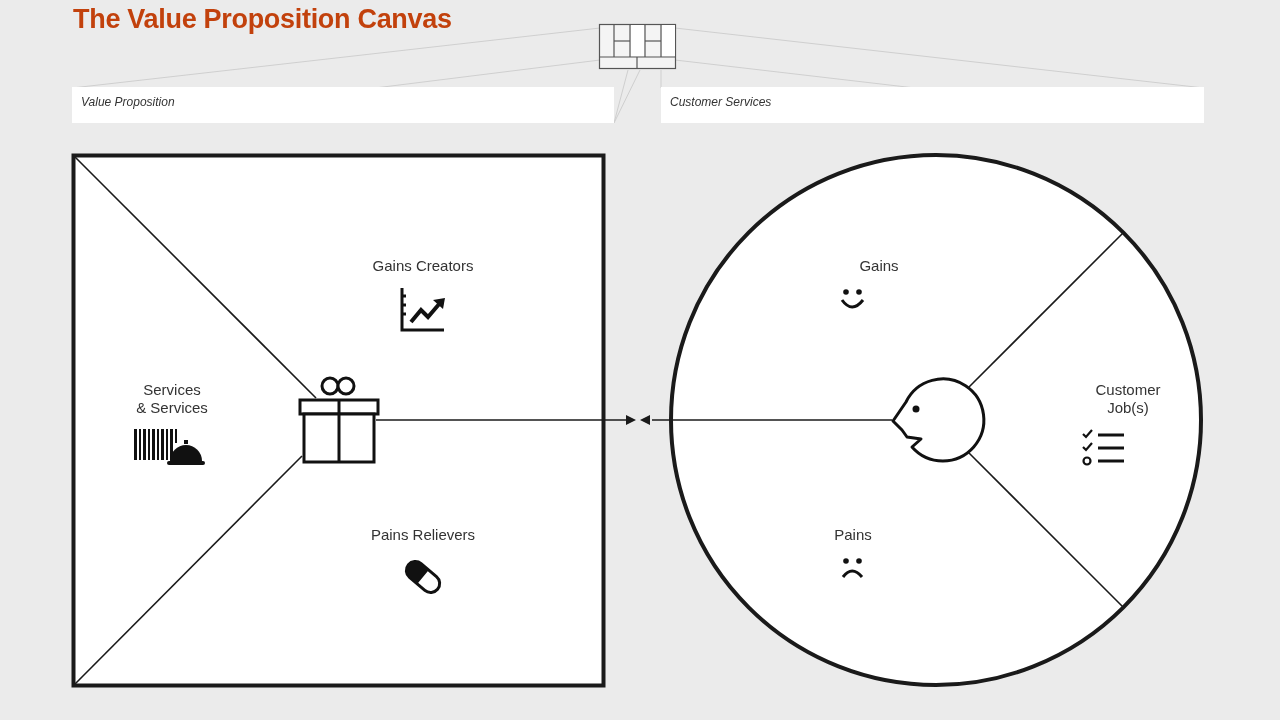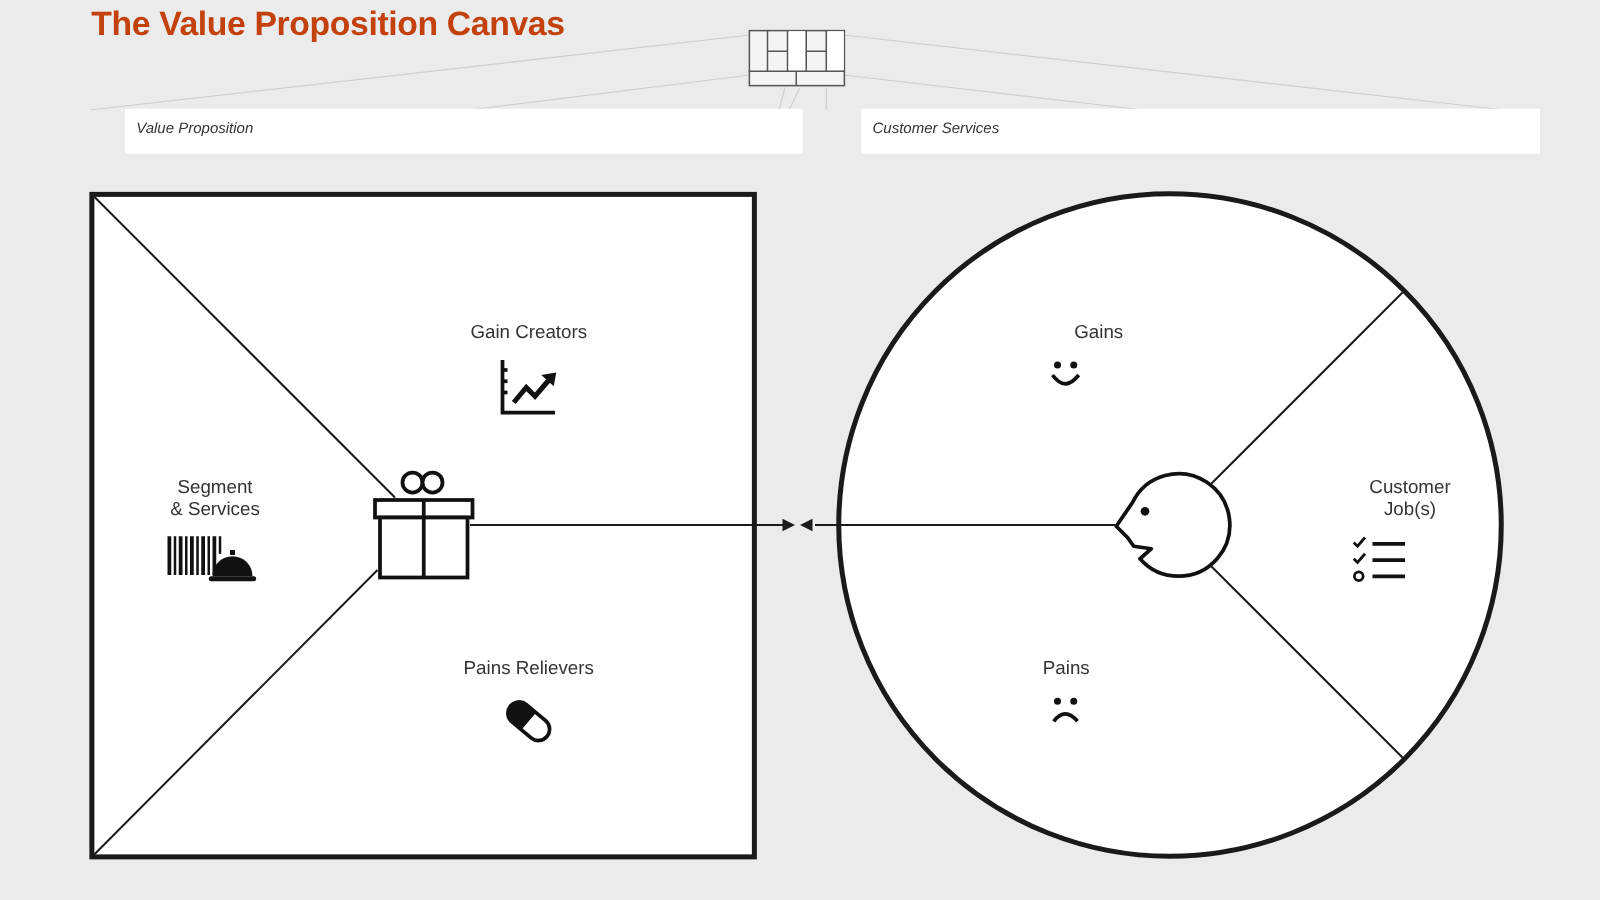--- a/index.html
+++ b/index.html
@@ -1,18 +1,18 @@
 <!DOCTYPE html>
 <html><head>
 <meta charset="utf-8">
 <style>
   html, body { margin:0; padding:0; }
   body { width:1280px; height:720px; background:#ebebeb; position:relative; overflow:hidden; font-family:"Liberation Sans", sans-serif; color:#111; }
   .title { position:absolute; left:73px; top:4px; font-size:27px; font-weight:bold; letter-spacing:-0.3px; color:#c2410c; margin:0; }
-  .label-box { position:absolute; top:87px; height:36px; background:#fff;margin-left:28px; }
+  .label-box { position:absolute; top:87px; height:36px; background:#fff; }
   .label-box span { position:absolute; left:9px; top:8px; font-size:12px; font-style:italic; color:#333; }
   #vp-box { left:72px; width:542px; }
   #cs-box { left:661px; width:543px; }
   svg.canvas { position:absolute; left:0; top:0; }
   .seg-label { position:absolute; font-size:15px; color:#333; text-align:center; line-height:18px; transform:translateX(-50%); white-space:nowrap; }
 </style>
 </head>
 <body>
 
 <h1 class="title">The Value Proposition Canvas</h1>
@@ -124,23 +124,23 @@
   </g>
 </svg>
 
 <div class="label-box" id="vp-box">
   <span>Value Proposition</span>
 </div>
 <div class="label-box" id="cs-box">
   <span>Customer Services</span>
 </div>
 
-<div class="seg-label" style="left:423px; top:257px;">Gain Creators</div>
+<div class="seg-label" style="left:423px; top:257px;">Gains Creators</div>
 <div class="seg-label" style="left:172px; top:381px;">
-  <div>Segment</div>
+  <div>Services</div>
   <div>&amp; Services</div>
 </div>
 <div class="seg-label" style="left:423px; top:526px;">Pains Relievers</div>
 
 <div class="seg-label" style="left:853px; top:257px;margin-left:26px;">Gains</div>
 <div class="seg-label" style="left:1128px; top:381px;">
   <div>Customer</div>
   <div>Job(s)</div>
 </div>
 <div class="seg-label" style="left:853px; top:526px;">Pains</div>

